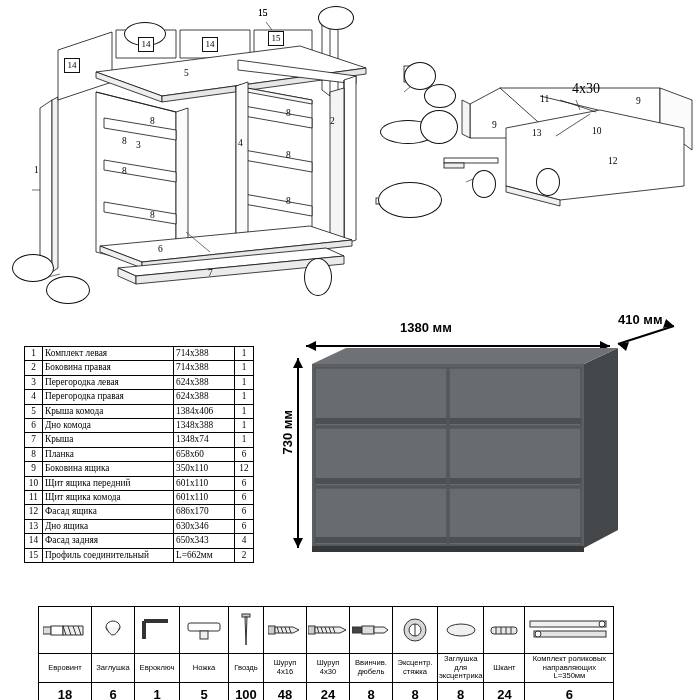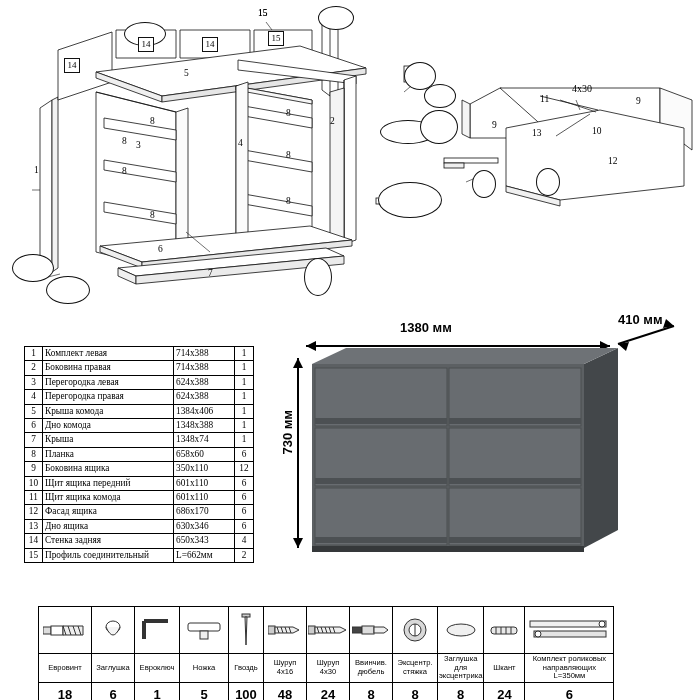--- a/index.html
+++ b/index.html
@@ -183,21 +183,21 @@
     <div class="plainnum" style="left:286px;top:108px;">8</div>
     <div class="plainnum" style="left:286px;top:150px;">8</div>
     <div class="plainnum" style="left:286px;top:196px;">8</div>
 
     <div class="plainnum" style="left:492px;top:120px;">9</div>
     <div class="plainnum" style="left:636px;top:96px;">9</div>
     <div class="plainnum" style="left:592px;top:126px;">10</div>
     <div class="plainnum" style="left:540px;top:94px;">11</div>
     <div class="plainnum" style="left:608px;top:156px;">12</div>
     <div class="plainnum" style="left:532px;top:128px;">13</div>
-    <div class="plainnum" style="left:572px;top:84px;font-size:10px;">4x30</div>
+    <div class="plainnum" style="left:572px;top:84px;font-size:14px;">4x30</div>
   </div>
 
   <table class="parts">
     <tbody>
       <tr>
           <td class="idx">1</td>
           <td class="nm">Комплект левая</td>
           <td class="dim">714х388</td>
           <td class="qty">1</td>
         </tr>
@@ -268,21 +268,21 @@
           <td class="qty">6</td>
         </tr>
       <tr>
           <td class="idx">13</td>
           <td class="nm">Дно ящика</td>
           <td class="dim">630х346</td>
           <td class="qty">6</td>
         </tr>
       <tr>
           <td class="idx">14</td>
-          <td class="nm">Стенка задняя</td>
+          <td class="nm">Фасад задняя</td>
           <td class="dim">650х343</td>
           <td class="qty">4</td>
         </tr>
       <tr>
           <td class="idx">15</td>
           <td class="nm">Профиль соединительный</td>
           <td class="dim">L=662мм</td>
           <td class="qty">2</td>
         </tr>
     </tbody>

